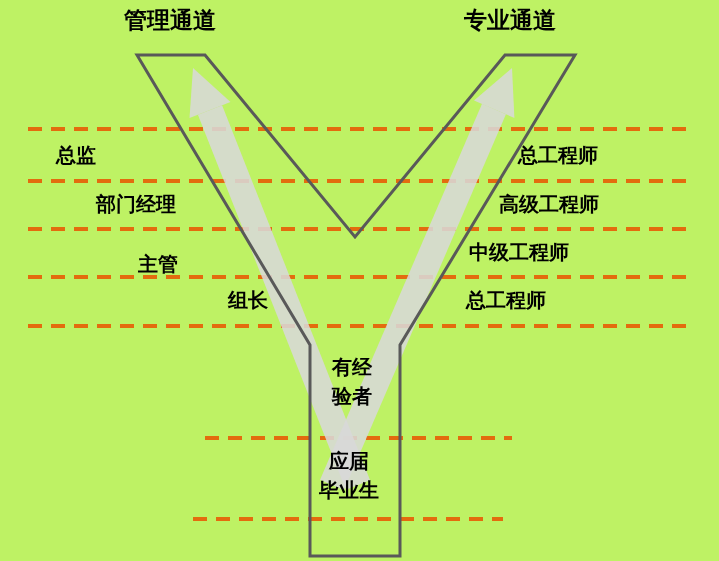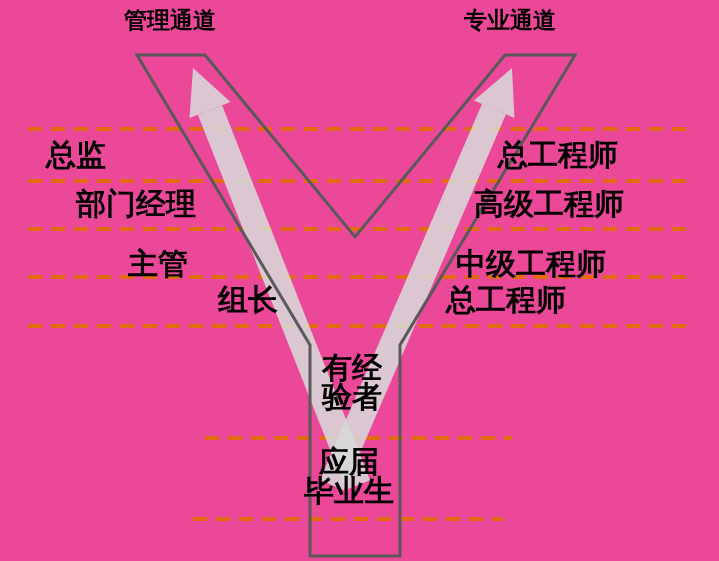--- a/index.html
+++ b/index.html
@@ -4,36 +4,36 @@
 <style>
   html, body {
     margin: 0;
     padding: 0;
     background: #ffffff;
   }
   .stage {
     position: relative;
     width: 719px;
     height: 561px;
-    background: #ec4899;
+    background: #bef264;
     overflow: hidden;
     font-family: "Liberation Sans", "DejaVu Sans", sans-serif;
     color: var(--text, #000);
   }
   .diagram-svg {
     position: absolute;
     left: 0;
     top: 0;
   }
   .label {
     position: absolute;
     transform: translate(-50%, -50%);
     white-space: nowrap;
     font-weight: 700;
-    font-size: 30px;
+    font-size: 20px;
     color: var(--text, #000);
     text-align: center;
     line-height: 1.25;
   }
   .title {
     font-size: 23px;
   }
   .stem-label {
     white-space: normal;
     width: 90px;
@@ -94,21 +94,21 @@
   <div class="label title" style="left:170px; top:20px;">管理通道</div>
   <div class="label title" style="left:510px; top:20px;text-align:center;">专业通道</div>
 
   <div class="label" style="left:76px; top:155px;">总监</div>
   <div class="label" style="left:136px; top:204px;font-family:Liberation Serif, serif;">部门经理</div>
   <div class="label" style="left:158px; top:252px;margin-top:12px;">主管</div>
   <div class="label" style="left:248px; top:300px;">组长</div>
 
   <div class="label" style="left:558px; top:155px;">总工程师</div>
   <div class="label" style="left:549px; top:204px;">高级工程师</div>
-  <div class="label" style="left:531px; top:252px;margin-top:12px;">中级工程师</div>
+  <div class="label" style="left:519px; top:252px;">中级工程师</div>
   <div class="label" style="left:506px; top:300px;">总工程师</div>
 
   <div class="label stem-label" style="left:349px; top:476px;">
     <div>应届</div>
     <div>毕业生</div>
   </div>
   <div class="label stem-label" style="left:352px; top:382px;">
     <div>有经</div>
     <div>验者</div>
   </div>

